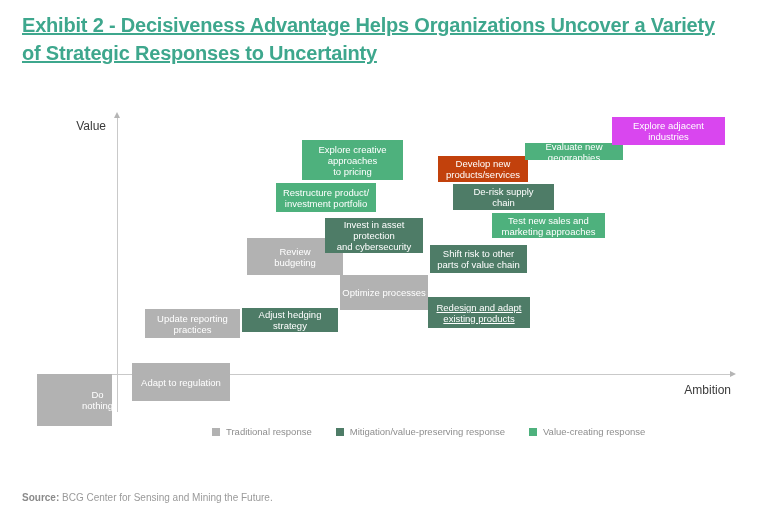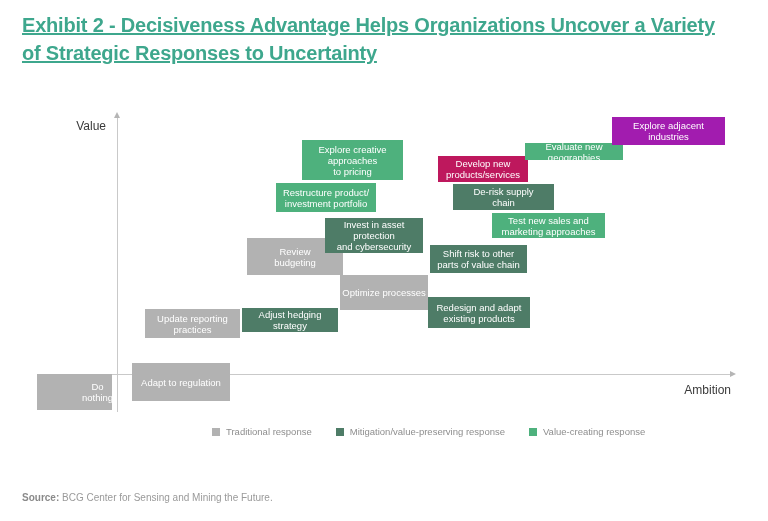--- a/index.html
+++ b/index.html
@@ -70,50 +70,50 @@
   </div>
 
   <div class="chart">
     <div class="y-axis"></div>
     <div class="y-arrow"></div>
     <div class="x-axis"></div>
     <div class="x-arrow"></div>
     <div class="axis-label value-label">Value</div>
     <div class="axis-label ambition-label">Ambition</div>
     <div>
-        <div class="box" style="left: 37px; top: 374px; width: 75px; height: 36px; background-color: rgb(178, 178, 178); padding-left: 48px;">Do nothing</div>
+        <div class="box" style="left: 37px; top: 374px; width: 75px; height: 52px; background-color: rgb(178, 178, 178); padding-left: 48px;">Do nothing</div>
         <div class="box" style="left: 132px; top: 363px; width: 98px; height: 38px; background-color: rgb(178, 178, 178);">Adapt to regulation</div>
         <div class="box" style="left: 145px; top: 309px; width: 95px; height: 29px; background-color: rgb(178, 178, 178);">Update reporting
 practices</div>
         <div class="box" style="left: 242px; top: 308px; width: 96px; height: 24px; background-color: rgb(78, 124, 103);">Adjust hedging
 strategy</div>
         <div class="box" style="left: 247px; top: 238px; width: 96px; height: 37px; background-color: rgb(178, 178, 178);">Review
 budgeting</div>
         <div class="box" style="left: 325px; top: 218px; width: 98px; height: 35px; background-color: rgb(78, 124, 103);">Invest in asset
 protection
 and cybersecurity</div>
         <div class="box" style="left: 340px; top: 275px; width: 88px; height: 35px; background-color: rgb(178, 178, 178);">Optimize processes</div>
         <div class="box" style="left: 430px; top: 245px; width: 97px; height: 28px; background-color: rgb(78, 124, 103);">Shift risk to other
 parts of value chain</div>
-        <div class="box" style="left: 428px; top: 297px; width: 102px; height: 31px; background-color: rgb(78, 124, 103);">Redesign and adapt
+        <div class="box" style="left: 428px; top: 297px; width: 102px; height: 31px; background-color: rgb(78, 124, 103); text-decoration: underline;">Redesign and adapt
 existing products</div>
         <div class="box" style="left: 276px; top: 183px; width: 100px; height: 29px; background-color: rgb(78, 177, 125);">Restructure product/
 investment portfolio</div>
         <div class="box" style="left: 302px; top: 140px; width: 101px; height: 40px; background-color: rgb(78, 177, 125);">Explore creative
 approaches
 to pricing</div>
-        <div class="box" style="left: 438px; top: 156px; width: 90px; height: 26px; background-color: #be185d;">Develop new
+        <div class="box" style="left: 438px; top: 156px; width: 90px; height: 26px; background-color: #c2410c;">Develop new
 products/services</div>
         <div class="box" style="left: 453px; top: 184px; width: 101px; height: 26px; background-color: rgb(78, 124, 103);">De-risk supply
 chain</div>
         <div class="box" style="left: 492px; top: 213px; width: 113px; height: 25px; background-color: rgb(78, 177, 125);">Test new sales and
 marketing approaches</div>
         <div class="box" style="left: 525px; top: 143px; width: 98px; height: 17px; background-color: rgb(78, 177, 125);">Evaluate new
 geographies</div>
-        <div class="box" style="left: 612px; top: 117px; width: 113px; height: 28px; background-color: #a21caf;">Explore adjacent
+        <div class="box" style="left: 612px; top: 117px; width: 113px; height: 28px; background-color: #d946ef;">Explore adjacent
 industries</div>
       </div>
   </div>
 
   <div class="legend">
       <div class="legend-item">
         <span class="legend-swatch" style="background-color: rgb(178, 178, 178);"></span>
         <span class="legend-label">Traditional response</span>
       </div>
       <div class="legend-item">

